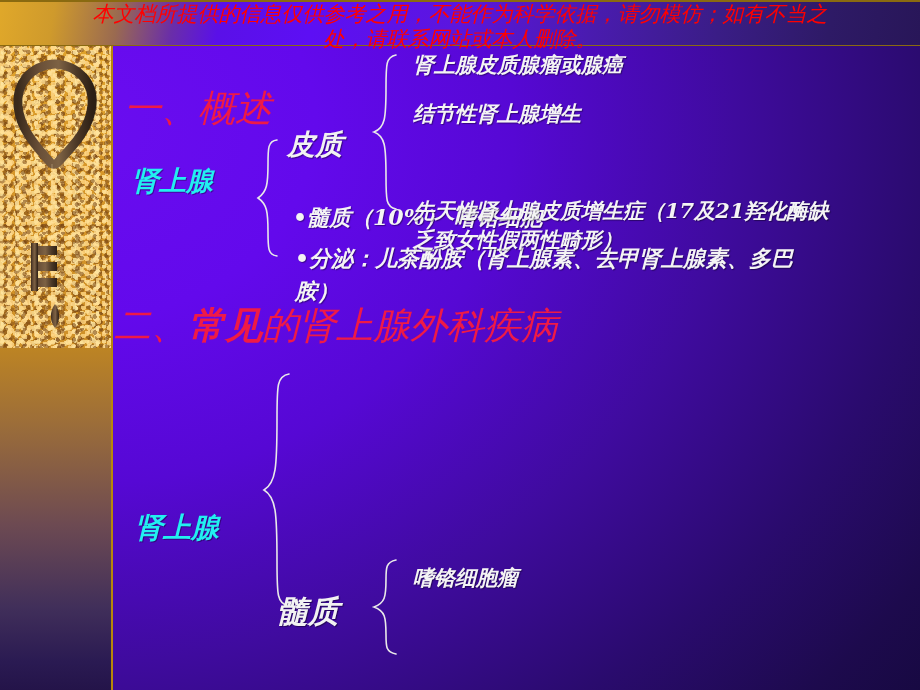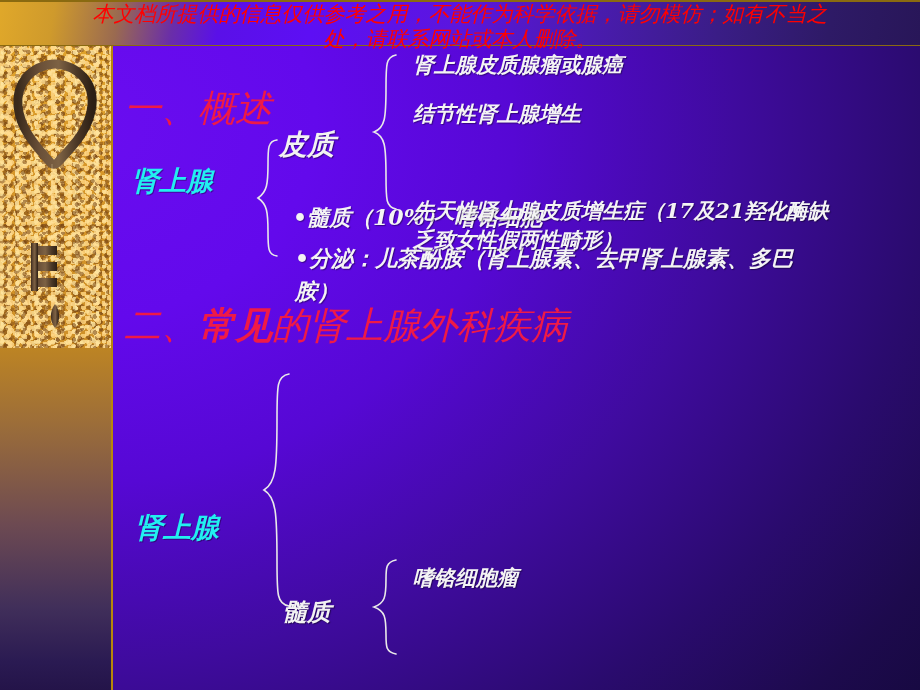--- a/index.html
+++ b/index.html
@@ -168,20 +168,21 @@
 
   .label-white {
     position: absolute;
     color: #f2f2f2;
     font-size: 26px;
     line-height: 29px;
     white-space: nowrap;
     font-weight: bold;
     font-family: "DejaVu Serif", "Liberation Serif", serif;
     text-shadow: 1px 1px 1px rgba(0,0,0,.45);
+    margin-left: 8px;
   }
 
   .body-text {
     position: absolute;
     color: #f4f4f4;
     font-size: 22px;
     line-height: 33px;
     font-weight: bold;
     font-family: "DejaVu Serif", "Liberation Serif", serif;
     text-shadow: 1px 1px 1px rgba(0,0,0,.4);
@@ -261,42 +262,42 @@
     <svg class="brace" style="left:142px; top:92px; width:28px; height:120px;" viewBox="0 0 28 120">
       <path d="M22 2 C 13 3, 13 10, 13 26 C 13 46, 12 54, 3 60 C 12 66, 13 74, 13 94 C 13 110, 13 117, 22 118"></path>
     </svg>
 
 
     <div class="body-text" style="left:180px; top:155px; width:625px;">•髓质（10%）   嗜铬细胞</div>
 
     <div class="body-text" style="left:182px; top:196px; width:635px;">•分泌：儿茶酚胺（肾上腺素、去甲肾上腺素、多巴
 胺）</div>
 
-    <div class="heading" style="left:11px; top:259px;">
+    <div class="heading" style="left:1px; top:259px;">
       <span>二、</span><span class="bold">常见</span><span>的肾上腺外科疾病</span>
     </div>
 
     <div class="label-cyan" style="left:22px; top:467px; font-size:28px;">肾上腺</div>
 
     <svg class="brace" style="left:148px; top:325px; width:34px; height:238px;" viewBox="0 0 34 238">
       <path d="M28 3 C 16 5, 16 14, 16 48 C 16 96, 15 112, 3 119 C 15 126, 16 142, 16 190 C 16 224, 16 233, 28 235"></path>
     </svg>
 
     <div class="label-white" style="left:166px; top:84px; font-size:28px;">皮质</div>
 
     <svg class="brace" style="left:258px; top:6px; width:30px; height:160px;" viewBox="0 0 30 160">
       <path d="M25 3 C 15 5, 15 12, 15 36 C 15 66, 14 76, 3 80 C 14 84, 15 94, 15 124 C 15 148, 15 155, 25 157"></path>
     </svg>
 
     <div class="item-text" style="left:300px; top:4px;">肾上腺皮质腺瘤或腺癌</div>
     <div class="item-text" style="left:300px; top:53px;">结节性肾上腺增生</div>
     <div class="item-text" style="left:300px; top:150px; width:510px;">先天性肾上腺皮质增生症（17及21羟化酶缺
 乏致女性假两性畸形）</div>
 
-    <div class="label-white" style="left:170px; top:551px; font-size:24px;">髓质</div>
+    <div class="label-white" style="left:156px; top:551px; font-size:31px;">髓质</div>
 
     <svg class="brace" style="left:258px; top:511px; width:30px; height:100px;" viewBox="0 0 30 100">
       <path d="M25 3 C 15 5, 15 11, 15 22 C 15 40, 14 46, 3 50 C 14 54, 15 60, 15 78 C 15 90, 15 95, 25 97"></path>
     </svg>
 
     <div class="item-text" style="left:300px; top:517px;">嗜铬细胞瘤</div>
 
   </div>
 </div>
 

